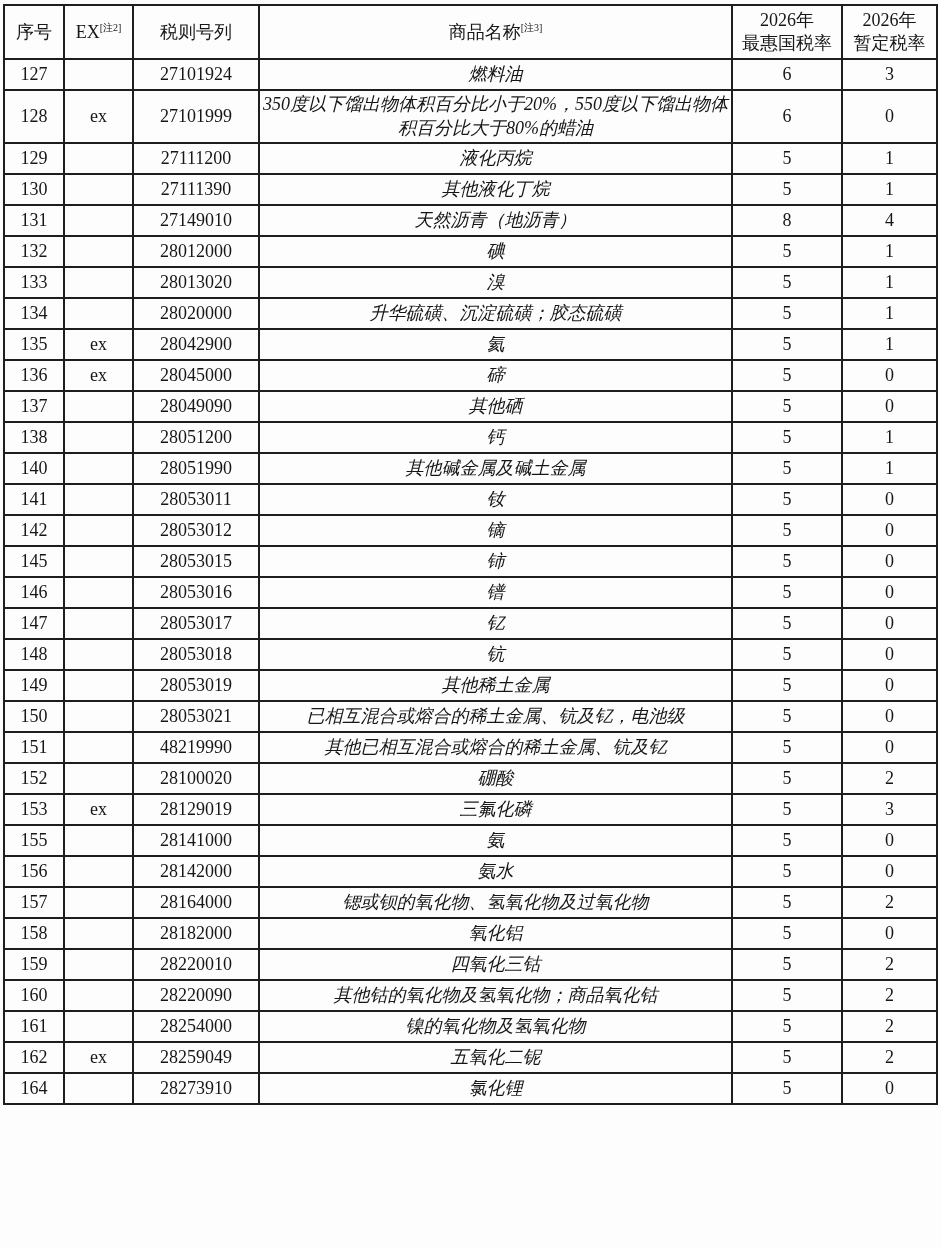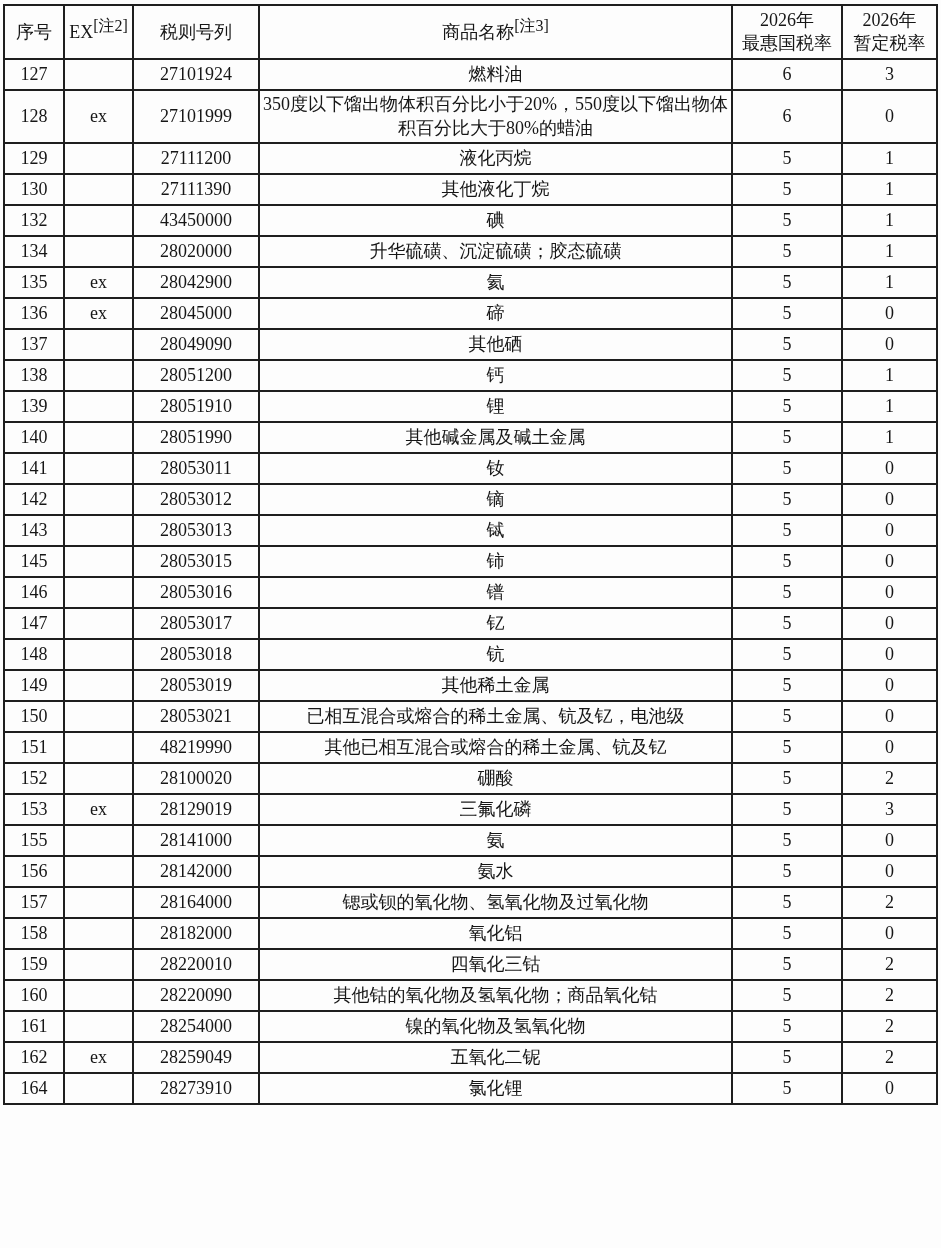--- a/index.html
+++ b/index.html
@@ -40,23 +40,24 @@
     height: 50px;
     font-size: 17px;
   }
   tbody td {
     height: 27px;
   }
   td.name-col {
     text-align: left;
     padding-left: 7px;
     padding-right: 6px;
+    font-style: italic;
   }
   sup.note {
-    font-size: 16px;
+    font-size: 10px;
     line-height: 0;
   }
   .hdr-line {
     display: block;
     line-height: 1.3;
   }
   td.ex-col {
     font-size: 16px;
   }
 </style>
@@ -116,24 +117,40 @@
         </tr>
         <tr>
           <td>130</td>
           <td class="ex-col"></td>
           <td>27111390</td>
           <td class="name-col">其他液化丁烷</td>
           <td>5</td>
           <td>1</td>
         </tr>
         <tr>
+          <td>131</td>
+          <td class="ex-col"></td>
+          <td>27149010</td>
+          <td class="name-col">天然沥青（地沥青）</td>
+          <td>8</td>
+          <td>4</td>
+        </tr>
+        <tr>
           <td>132</td>
           <td class="ex-col"></td>
-          <td>43450000</td>
+          <td>28012000</td>
           <td class="name-col">碘</td>
+          <td>5</td>
+          <td>1</td>
+        </tr>
+        <tr>
+          <td>133</td>
+          <td class="ex-col"></td>
+          <td>28013020</td>
+          <td class="name-col">溴</td>
           <td>5</td>
           <td>1</td>
         </tr>
         <tr>
           <td>134</td>
           <td class="ex-col"></td>
           <td>28020000</td>
           <td class="name-col">升华硫磺、沉淀硫磺；胶态硫磺</td>
           <td>5</td>
           <td>1</td>
@@ -164,56 +181,40 @@
         </tr>
         <tr>
           <td>138</td>
           <td class="ex-col"></td>
           <td>28051200</td>
           <td class="name-col">钙</td>
           <td>5</td>
           <td>1</td>
         </tr>
         <tr>
-          <td>139</td>
-          <td class="ex-col"></td>
-          <td>28051910</td>
-          <td class="name-col">锂</td>
-          <td>5</td>
-          <td>1</td>
-        </tr>
-        <tr>
           <td>140</td>
           <td class="ex-col"></td>
           <td>28051990</td>
           <td class="name-col">其他碱金属及碱土金属</td>
           <td>5</td>
           <td>1</td>
         </tr>
         <tr>
           <td>141</td>
           <td class="ex-col"></td>
           <td>28053011</td>
           <td class="name-col">钕</td>
           <td>5</td>
           <td>0</td>
         </tr>
         <tr>
           <td>142</td>
           <td class="ex-col"></td>
           <td>28053012</td>
           <td class="name-col">镝</td>
-          <td>5</td>
-          <td>0</td>
-        </tr>
-        <tr>
-          <td>143</td>
-          <td class="ex-col"></td>
-          <td>28053013</td>
-          <td class="name-col">铽</td>
           <td>5</td>
           <td>0</td>
         </tr>
         <tr>
           <td>145</td>
           <td class="ex-col"></td>
           <td>28053015</td>
           <td class="name-col">铈</td>
           <td>5</td>
           <td>0</td>

